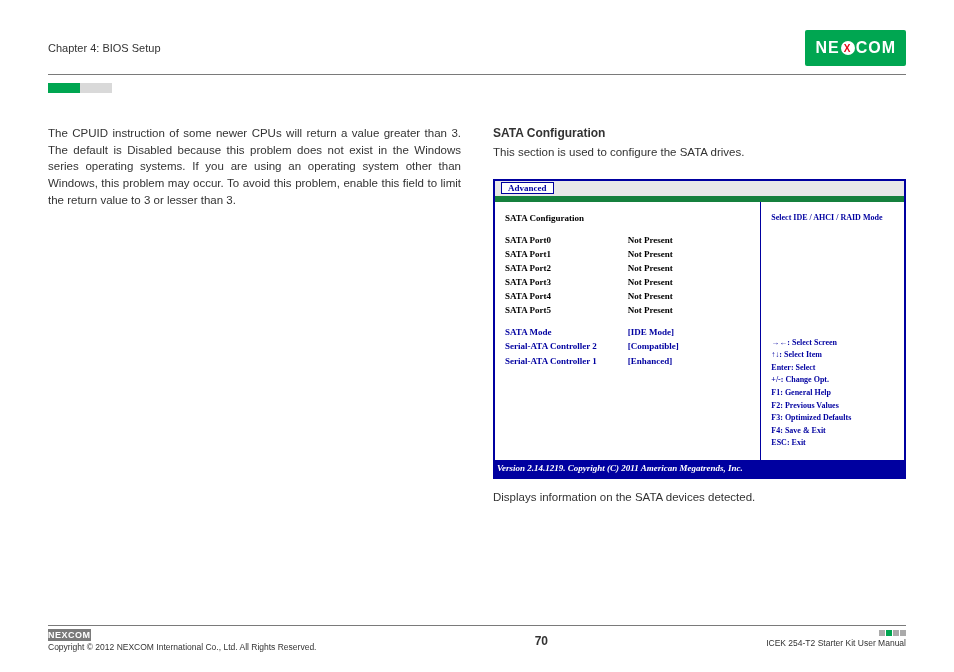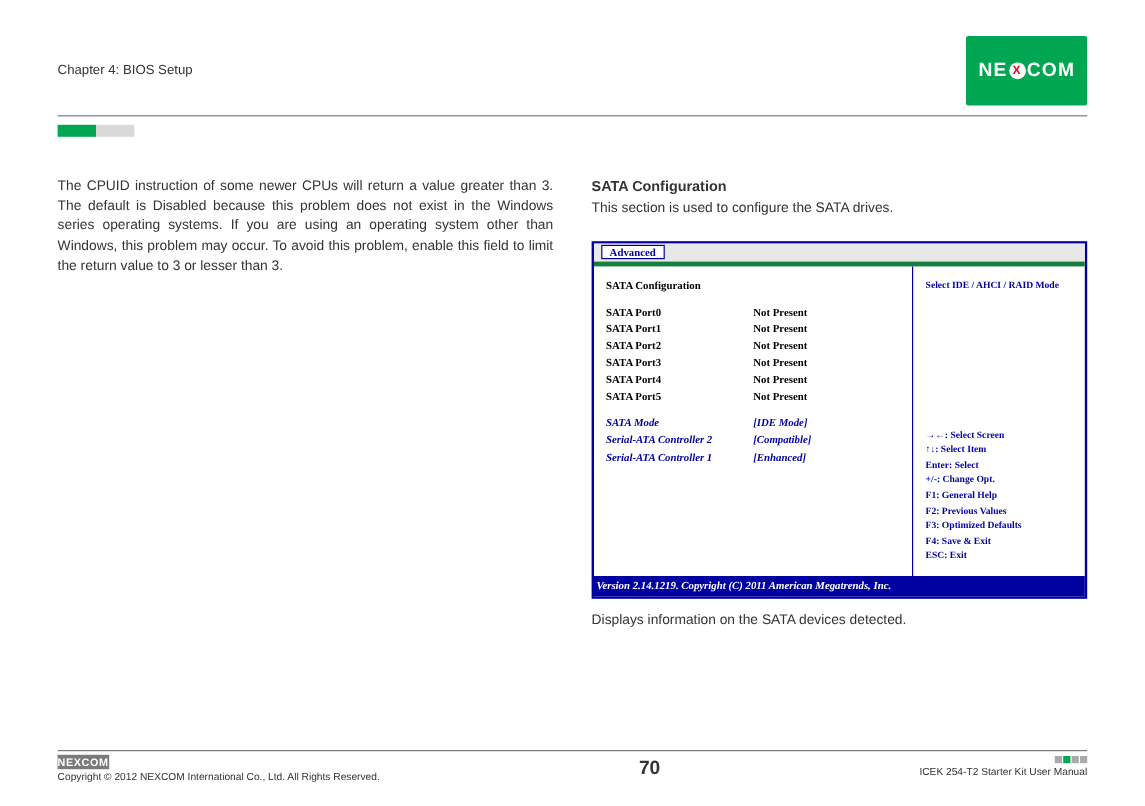--- a/index.html
+++ b/index.html
@@ -1,48 +1,48 @@
 <!DOCTYPE html>
 <html><head>
   <meta charset="utf-8">
   <style>
     * { margin: 0; padding: 0; box-sizing: border-box; }
     body { width: 954px; height: 672px; font-family: Arial, sans-serif; background: #fff; position: relative; }
     .page { padding: 30px 48px 10px 48px; }
     .header { display: flex; justify-content: space-between; align-items: center; border-bottom: 1.5px solid #7a7a7a; padding-bottom: 8px; margin-bottom: 4px; }
     .chapter { font-size: 11px; color: #333; }
-    .logo { background: #00a651; color: #fff; padding: 20px 10px; font-weight: bold; font-size: 16px; letter-spacing: 1px; border-radius: 2px; display: flex; align-items: center; }
+    .logo { background: #00a651; color: #fff; padding: 9px 10px; font-weight: bold; font-size: 16px; letter-spacing: 1px; border-radius: 2px; display: flex; align-items: center; }
     .logo .x { background: #fff; color: #e30613; border-radius: 50%; width: 14px; height: 14px; display: inline-flex; align-items: center; justify-content: center; font-size: 10px; margin: 0 1px; }
     .tabs { margin-bottom: 28px; }
     .tab { display: inline-block; width: 32px; height: 10px; }
     .tab.green { background: #00a651; }
     .tab.gray { background: #d9d9d9; }
     .cols { display: flex; gap: 32px; }
     .col { flex: 1; font-size: 11.5px; color: #333; line-height: 1.45; }
     .col h3 { font-size: 12px; font-weight: bold; margin-bottom: 2px; }
     .col p { text-align: justify; margin-bottom: 18px; }
     .bios { border: 2px solid #0000a0; margin: 8px 0 10px 0; font-family: 'Times New Roman', serif; font-size: 9px; }
     .bios-title { background: #0000a0; color: #fff; text-align: center; padding: 2px; font-weight: bold; }
-    .bios-tab { background: #e8e8e8; border-bottom: 4px solid #15803d; padding: 1px 6px; }
+    .bios-tab { background: #e8e8e8; border-bottom: 6px solid #15803d; padding: 1px 6px; }
     .bios-tab span { background: #fff; border: 1px solid #0000a0; color: #0000a0; padding: 0 6px; font-weight: bold; }
     .bios-body { display: flex; min-height: 220px; }
     .bios-left { flex: 2; padding: 10px; border-right: 1px solid #0000a0; }
     .bios-right { flex: 1; padding: 10px; color: #0000a0; font-weight: bold; font-size: 8px; }
     .bios-row { display: flex; font-weight: bold; margin-bottom: 1px; }
     .bios-row .lbl { flex: 1; }
     .bios-row .val { flex: 1; }
     .black { color: #000; }
-    .blue { color: #0000a0; font-style: italic; }
+    .blue { color: #0000a0; }
     .help-item { margin-bottom: 1px; }
     .help-top { margin-bottom: 113px; }
     .bios-footer { background: #0000a0; color: #fff; text-align: left; padding: 2px; font-weight: bold; font-style: italic; }
     .footer { position: absolute; bottom: 20px; left: 48px; right: 48px; border-top: 1.5px solid #7a7a7a; padding-top: 4px; display: flex; justify-content: space-between; align-items: flex-start; font-size: 8.5px; color: #333; }
     .footer-logo { margin-bottom: 2px; }
     .footer-logo .mini { background: #7a7a7a; color: #fff; font-size: 9px; padding: 1px 0; font-weight: bold; letter-spacing: 0.5px; }
-    .footer-mid { font-size: 16px; font-weight: bold; align-self: center; }
+    .footer-mid { font-size: 12px; font-weight: bold; align-self: center; }
     .footer-right { text-align: right; }
     .footer-icon { display: flex; gap: 1px; justify-content: flex-end; margin-bottom: 2px; }
     .sq { width: 6px; height: 6px; background: #aaa; }
     .sq.g { background: #00a651; }
   </style>
 </head>
 <body>
 
 <div class="page">
   <div class="header">

